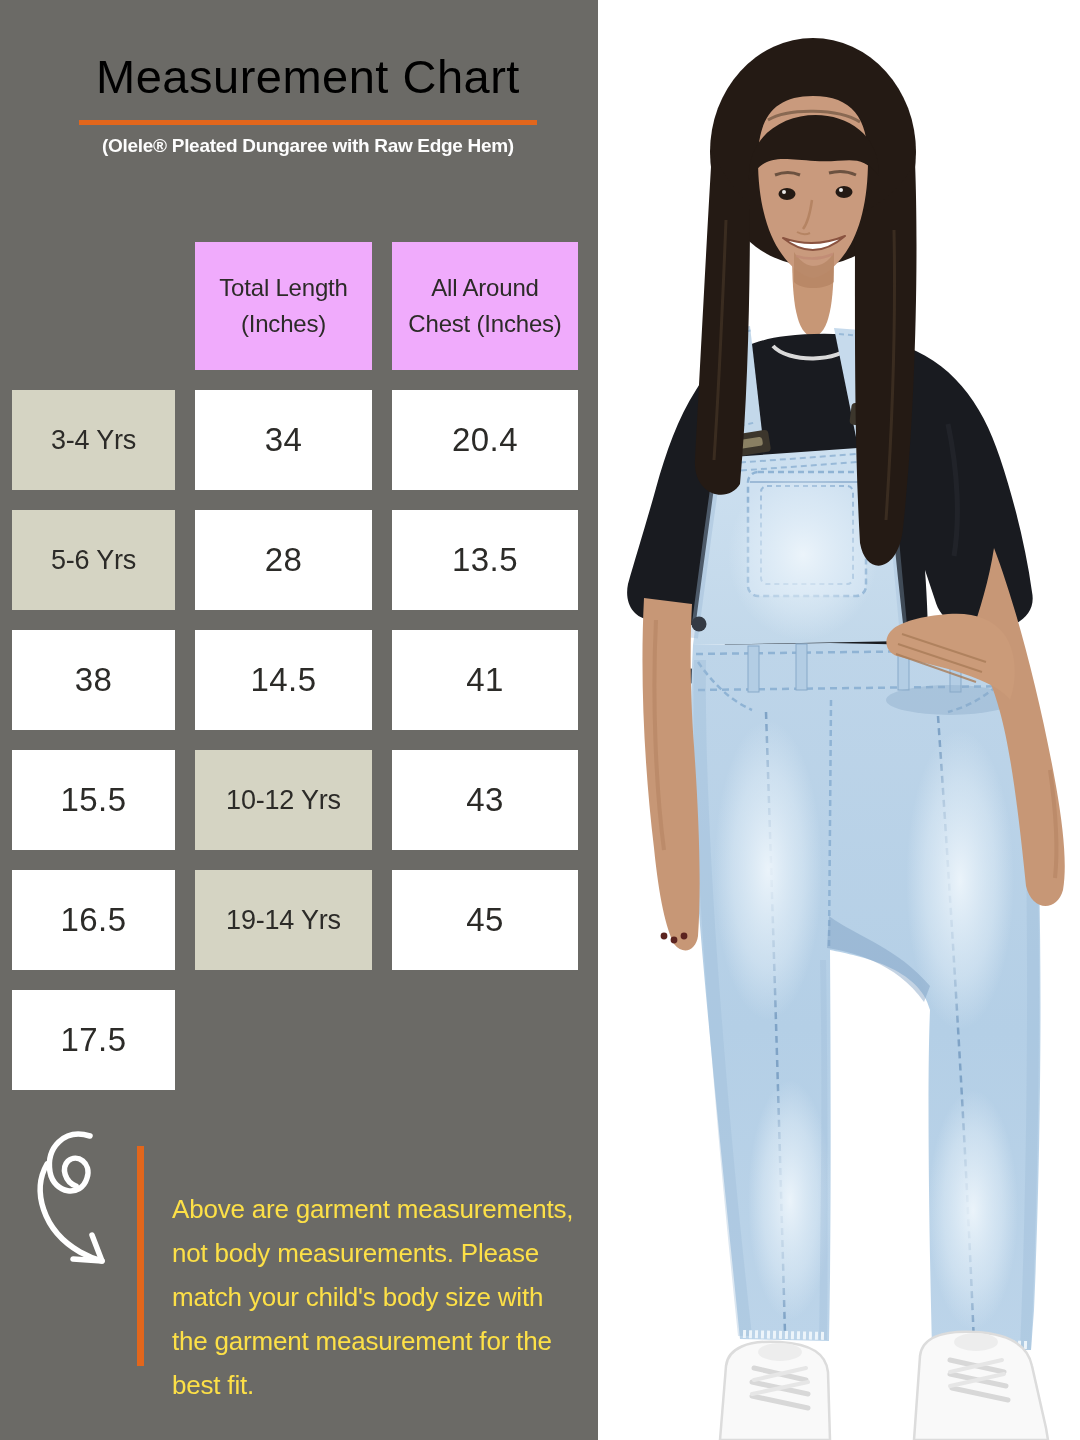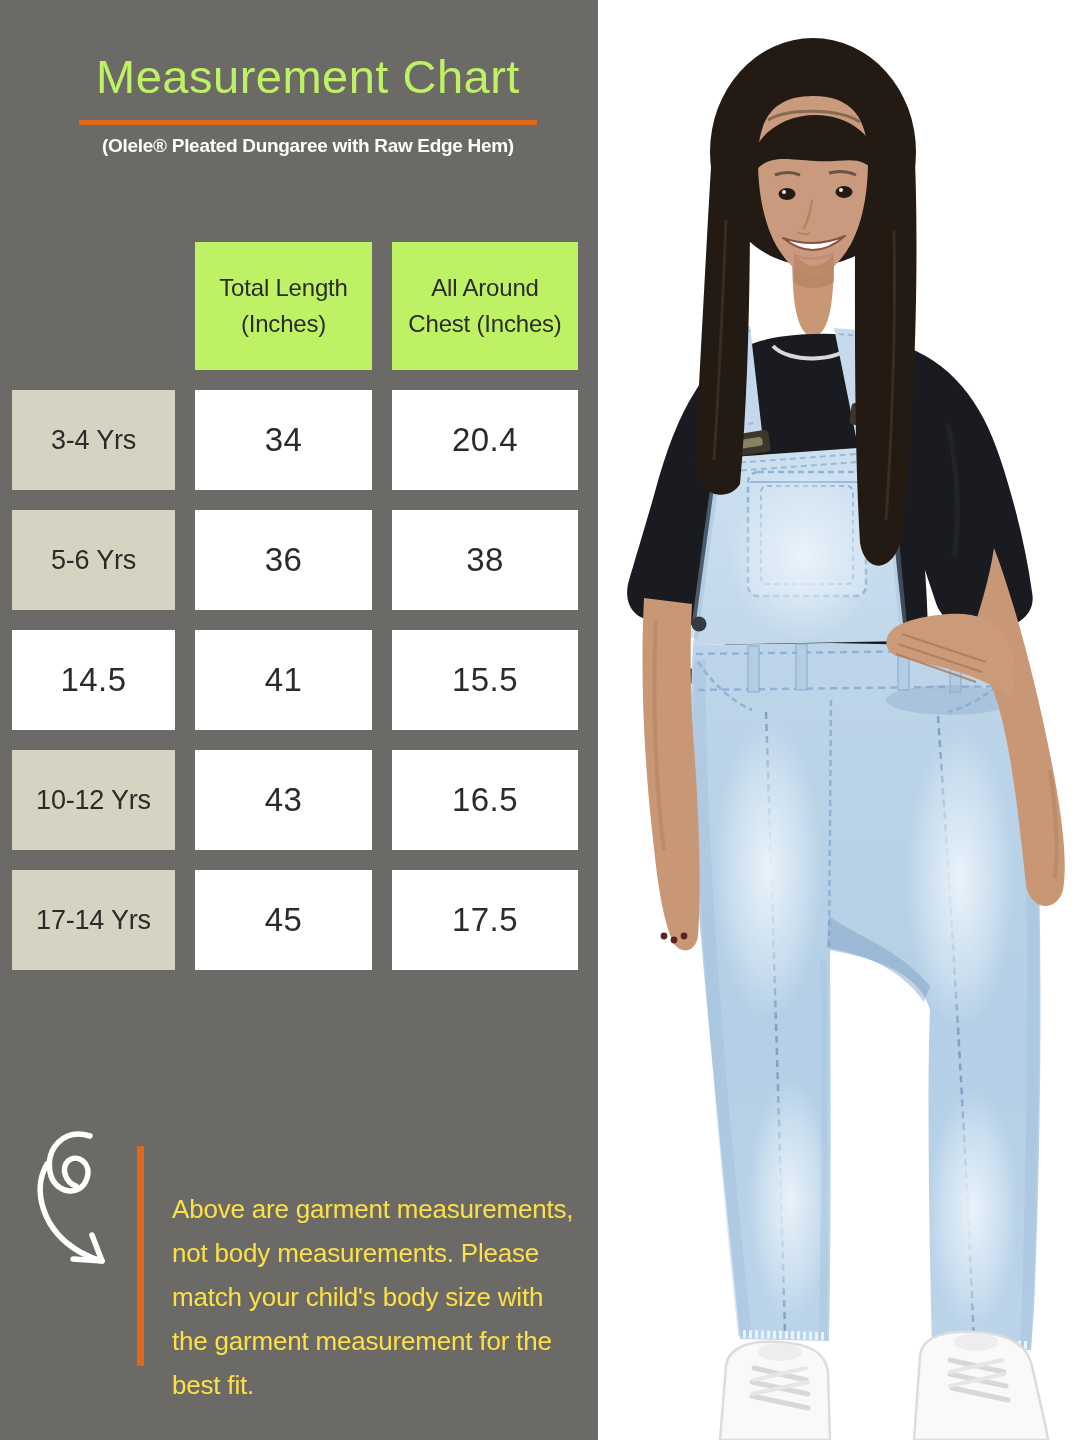--- a/index.html
+++ b/index.html
@@ -12,21 +12,21 @@
 
   
   .left-panel {
     position:absolute; left:0; top:0; width:598px; height:1440px;
     background:#6b6a66;
   }
   .title-block {
     position:absolute; left:38px; top:50px; width:540px; text-align:center;
   }
   .page-title {
-    color:#bef264; font-size:47px; font-weight:500;
+    color:#000000; font-size:47px; font-weight:500;
     letter-spacing:0.5px; line-height:1.15; white-space:nowrap;text-align:center;
   }
   .title-underline {
     width:458px; height:5px; background:#e2661c; margin:16px auto 10px auto;
   }
   .page-subtitle {
     color:#fdfdfd; font-size:19px; font-weight:700; letter-spacing:-0.3px;
     white-space:nowrap;
   }
 
@@ -37,21 +37,21 @@
     grid-template-columns:163px 177px 186px;
     grid-template-rows:128px repeat(6, 100px);
     gap:20px;
   }
   .cell {
     display:flex; align-items:center; justify-content:center;
     text-align:center; color:#2c2b28;
   }
   .cell.corner { background:transparent; }
   .cell.th {
-    background:#bef264; font-size:24px; font-weight:500;
+    background:#f0abfc; font-size:24px; font-weight:500;
     line-height:1.5; padding:0 12px; letter-spacing:-0.2px;
   }
   .cell.rowlabel {
     background:#d5d4c3; font-size:27px; font-weight:400; letter-spacing:-0.2px;
   }
   .cell.val {
     background:#ffffff; font-size:33px; font-weight:500; letter-spacing:0.5px;text-align:right;
   }
 
   
@@ -89,33 +89,34 @@
     <div class="size-table">
       <div class="cell corner"></div>
       <div class="cell th">Total Length (Inches)</div>
       <div class="cell th">All Around Chest (Inches)</div>
 
       <div class="cell rowlabel">3-4 Yrs</div>
       <div class="cell val">34</div>
       <div class="cell val">20.4</div>
 
       <div class="cell rowlabel">5-6 Yrs</div>
-      <div class="cell val">36</div>
+      <div class="cell val">28</div>
+      <div class="cell val">13.5</div>
 
       <div class="cell val">38</div>
       <div class="cell val">14.5</div>
 
       <div class="cell val">41</div>
       <div class="cell val">15.5</div>
 
       <div class="cell rowlabel">10-12 Yrs</div>
       <div class="cell val">43</div>
       <div class="cell val">16.5</div>
 
-      <div class="cell rowlabel">17-14 Yrs</div>
+      <div class="cell rowlabel">19-14 Yrs</div>
       <div class="cell val">45</div>
       <div class="cell val">17.5</div>
     </div>
 
     <svg class="note-arrow" width="100" height="150" viewBox="0 0 100 150" fill="none">
       <path d="M64,10 C38,2 20,22 24,46 C28,68 55,72 61,52 C66,37 51,27 42,35 C35,42 39,56 50,60" stroke="#ffffff" stroke-width="5.5" stroke-linecap="round"></path>
       <path d="M21,38 C6,64 16,104 54,126 C61,130 68,133 76,135" stroke="#ffffff" stroke-width="5.5" stroke-linecap="round"></path>
       <path d="M76,135 L47,133 M76,135 L66,109" stroke="#ffffff" stroke-width="5.5" stroke-linecap="round"></path>
     </svg>
     <div class="note-bar"></div>

